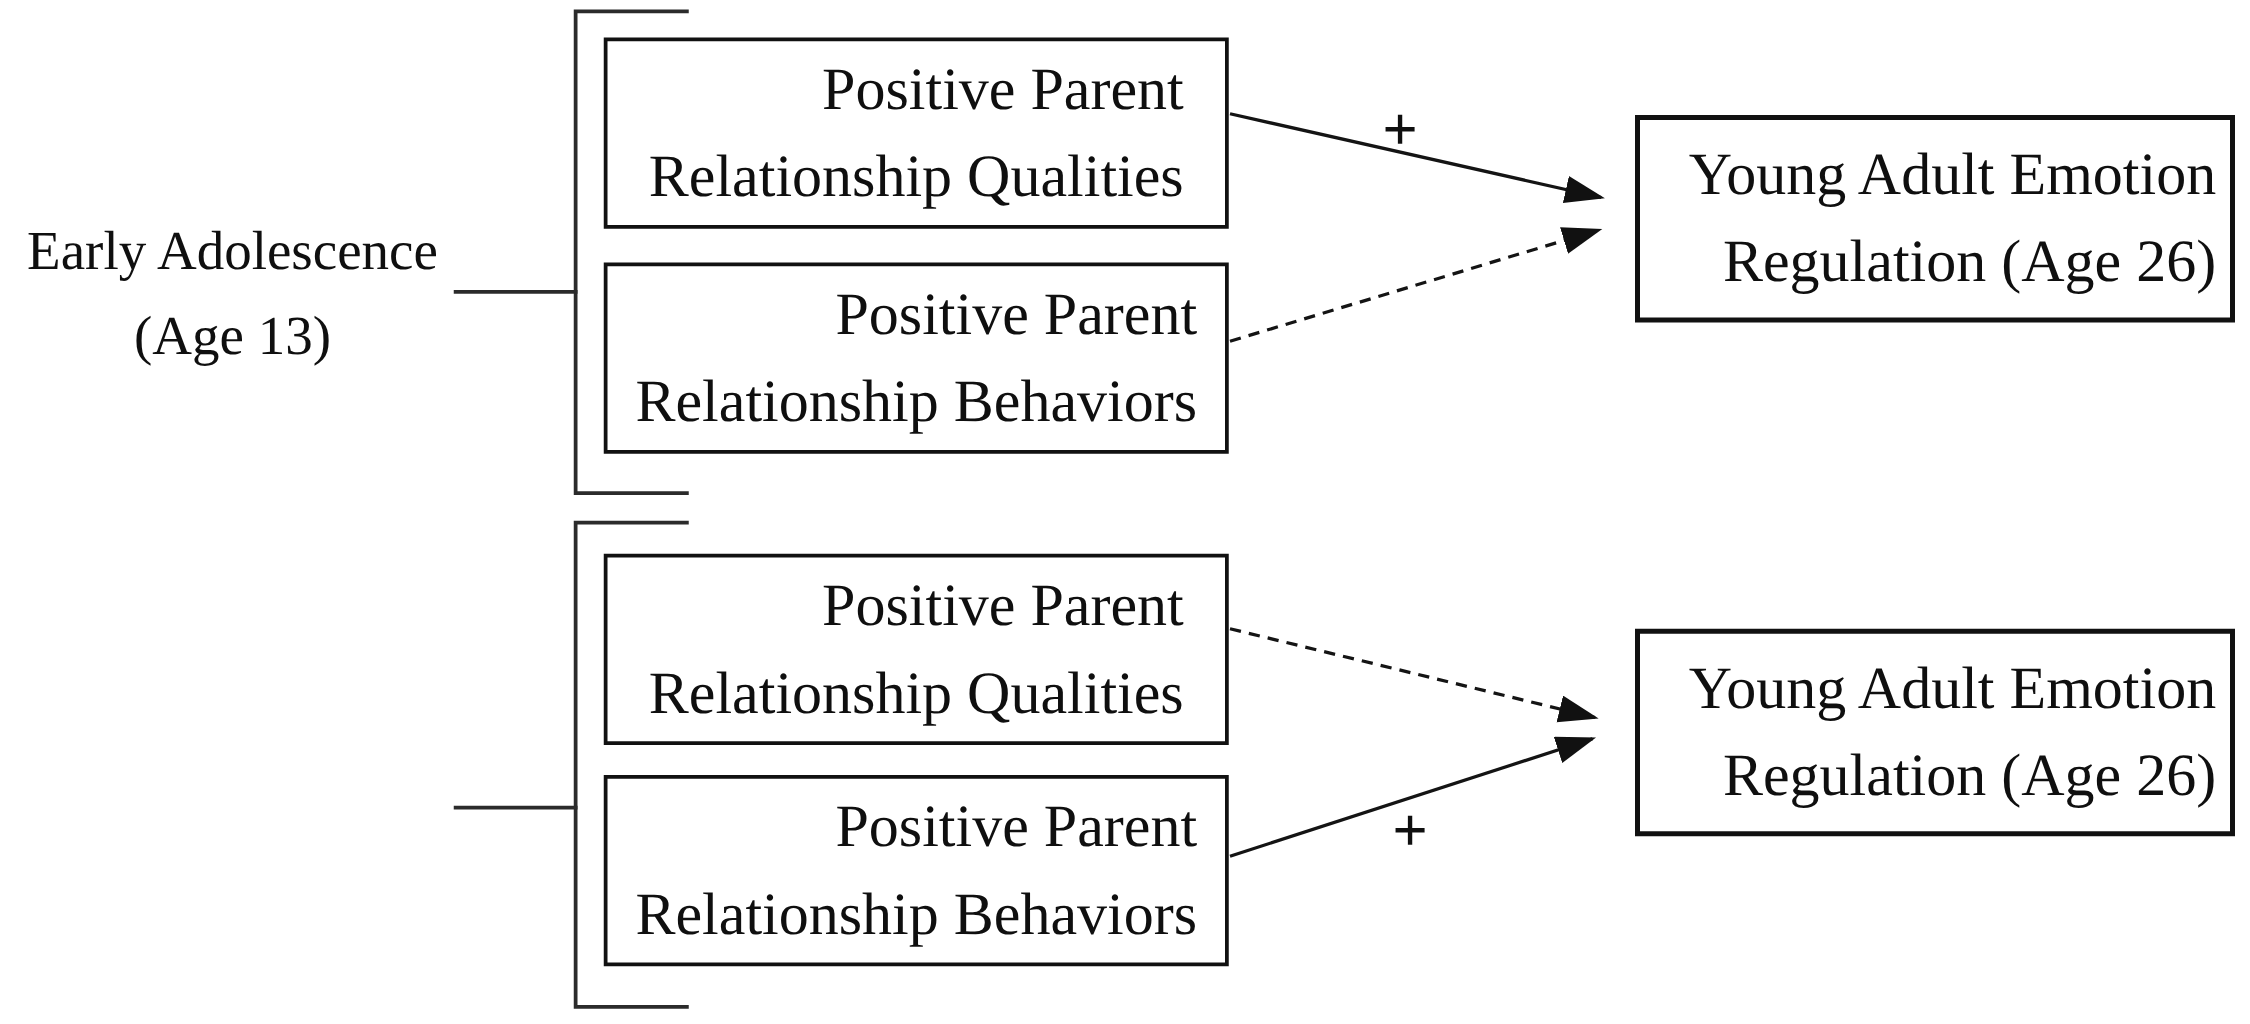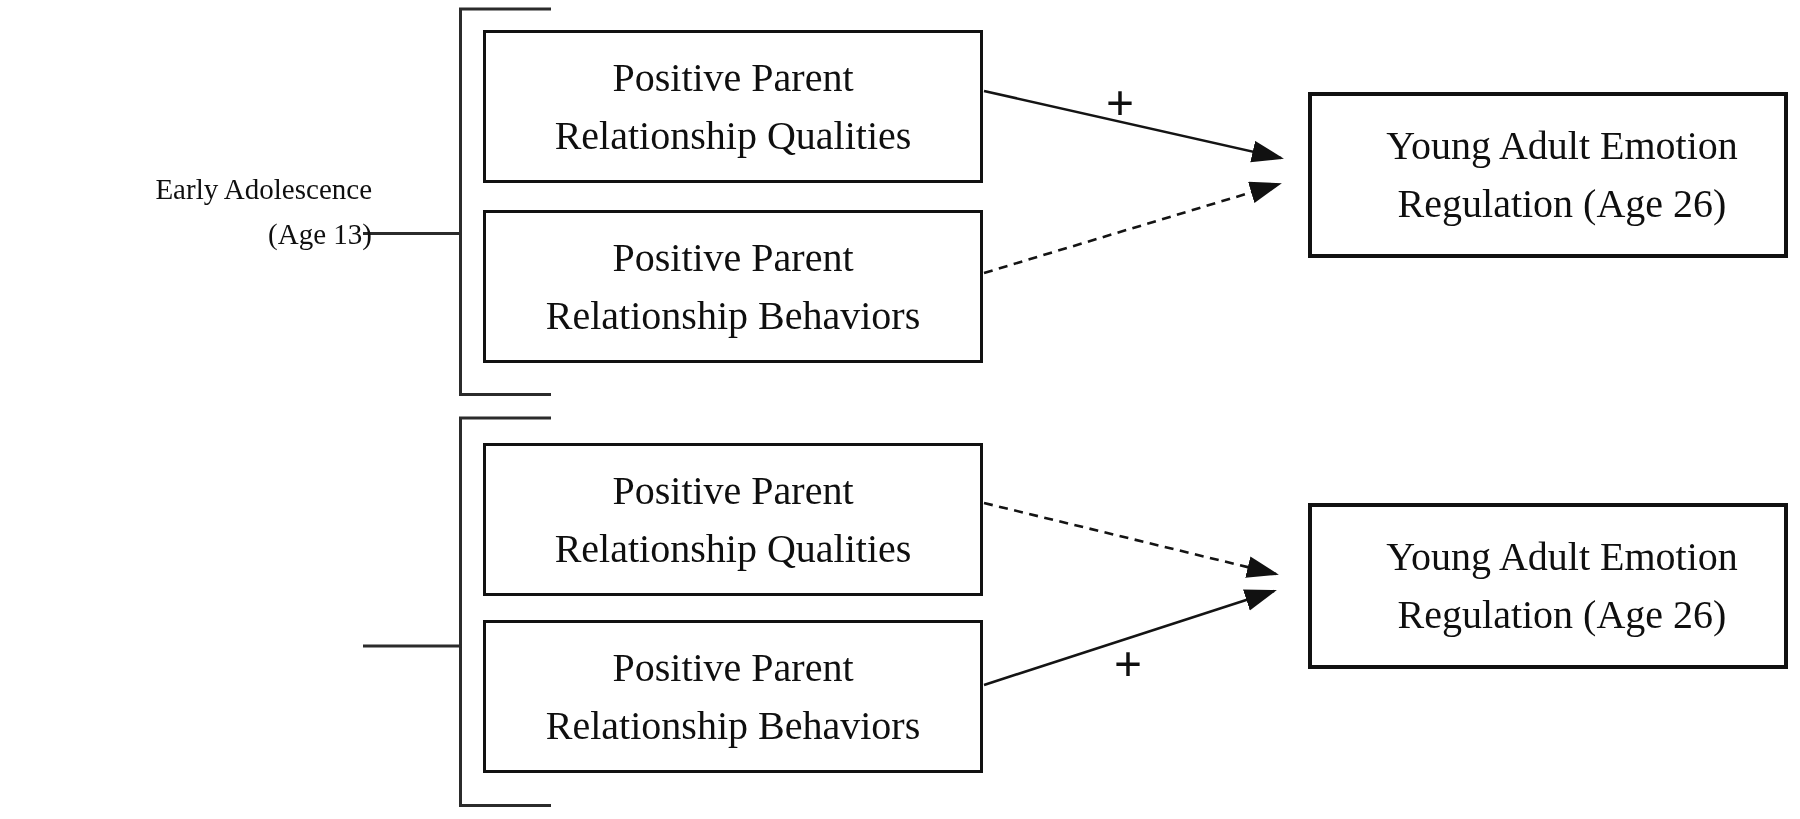--- a/index.html
+++ b/index.html
@@ -17,35 +17,35 @@
   .dashed { stroke-dasharray: 9 6.5; }
   .frame  { stroke: #2b2b2b; stroke-width: 3; fill: none; }
   .box {
     position: absolute;
     box-sizing: border-box;
     border: 3px solid #111111;
     background: #ffffff;
     display: flex;
     align-items: center;
     justify-content: center;
-    text-align: center;
+    text-align: right;
     white-space: pre-line;
-    font-size: 40px;
+    font-size: 48px;
     line-height: 1.45;
   }
   .predictor { left: 483px; width: 500px; height: 153px; }
   .outcome   { left: 1308px; width: 480px; height: 166px; border-width: 4px; padding-left: 28px; }
   .era-label {
     position: absolute;
     left: 0;
     width: 372px;
     height: 124px;
-    text-align: right;
+    text-align: center;
     white-space: pre-line;
-    font-size: 29px;
+    font-size: 44px;
     line-height: 1.55;
   }
   .sign {
     position: absolute;
     width: 56px;
     height: 60px;
     display: flex;
     align-items: center;
     justify-content: center;
     font-size: 50px;

